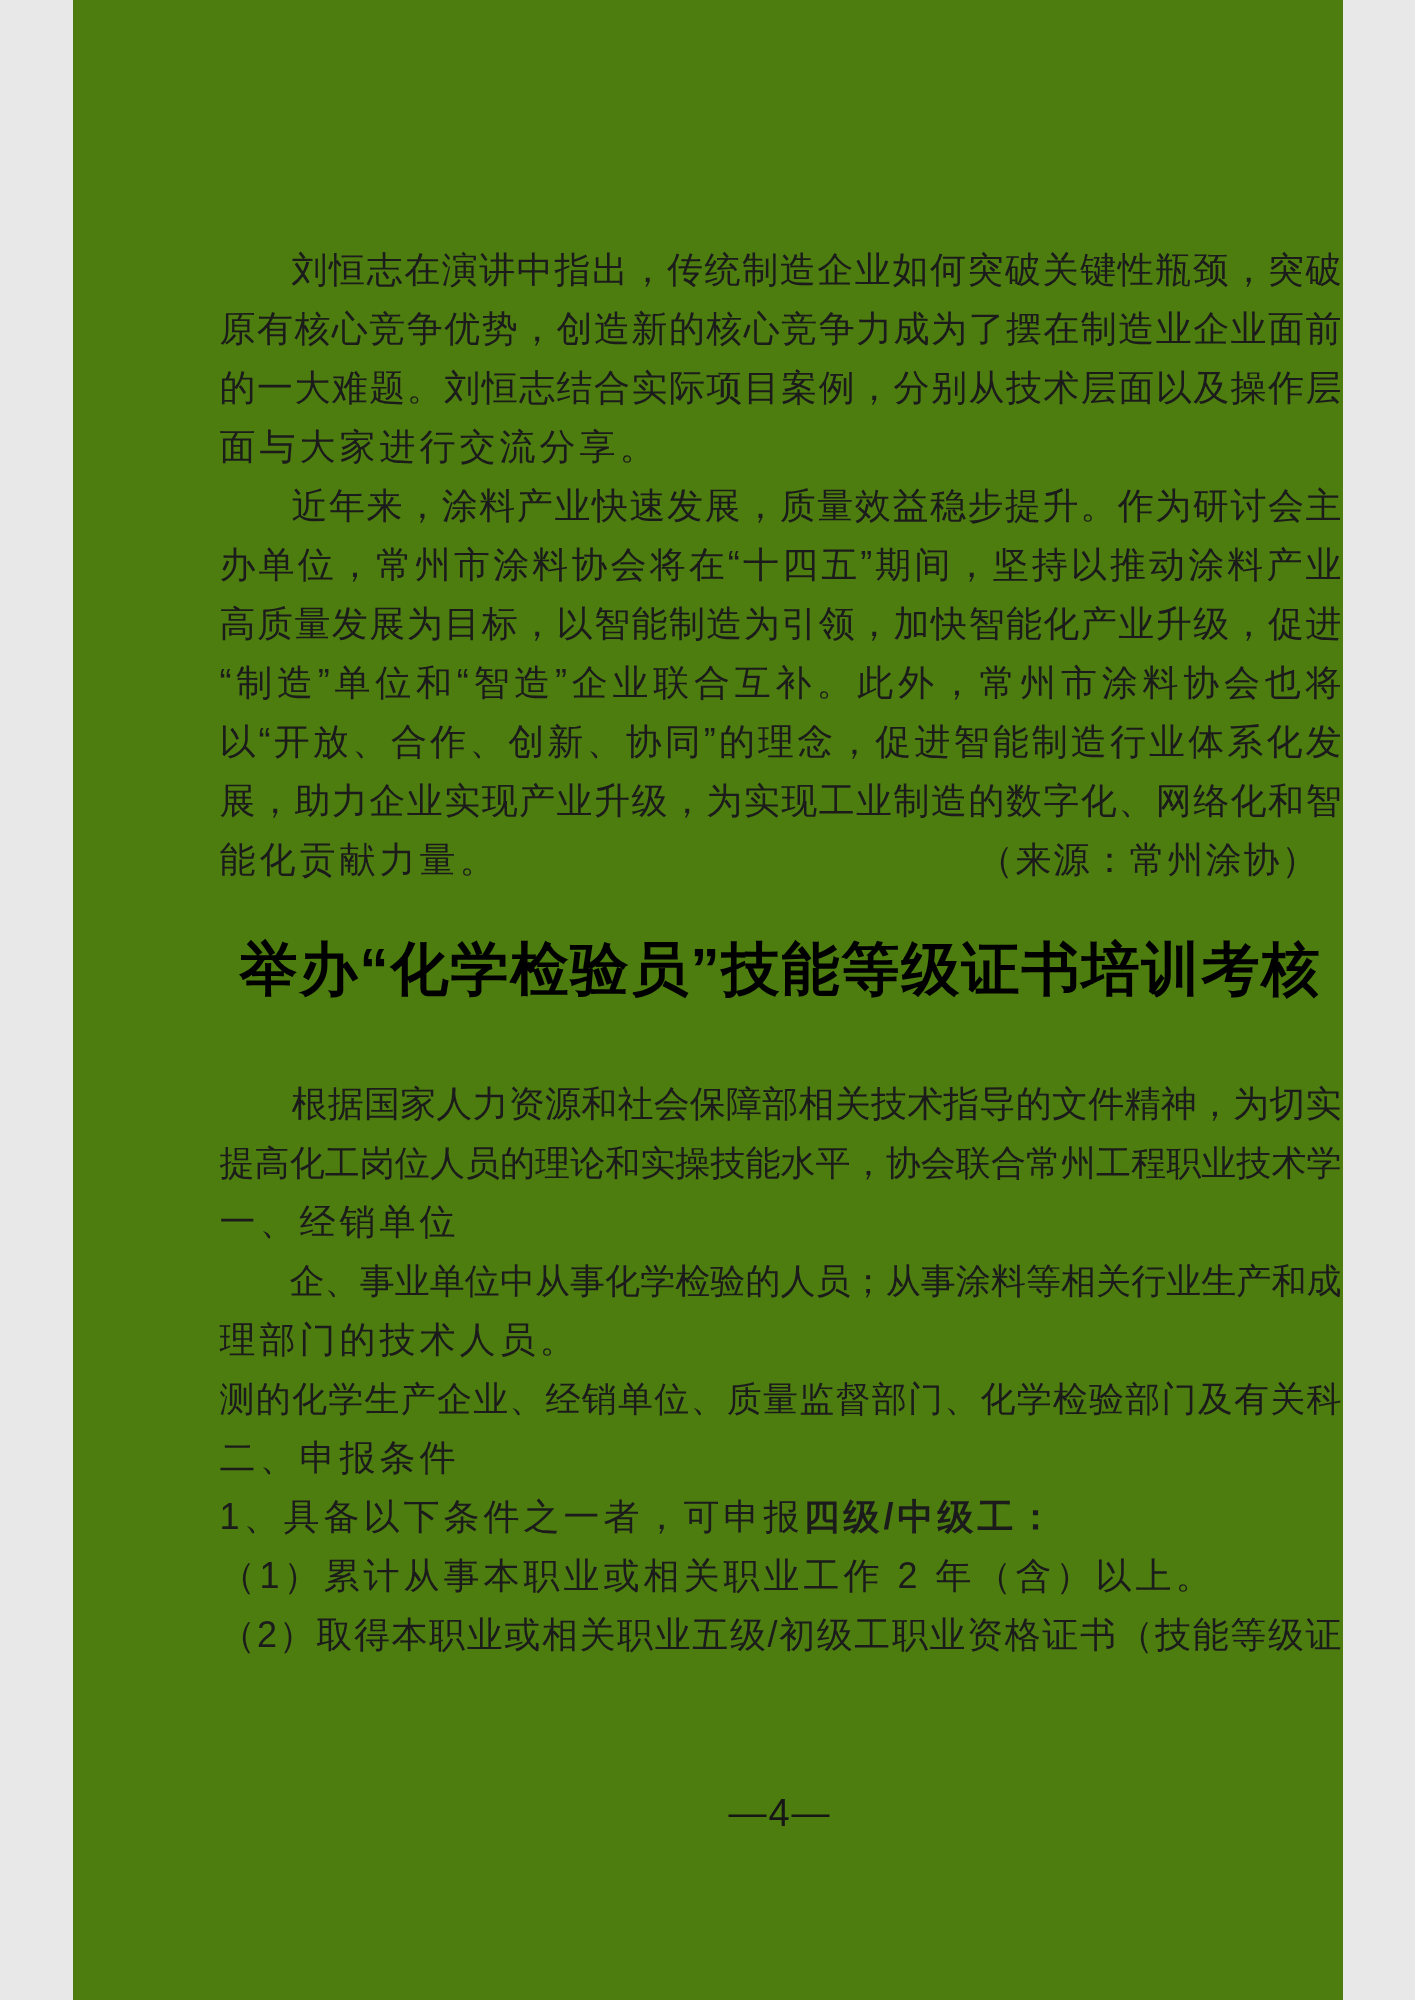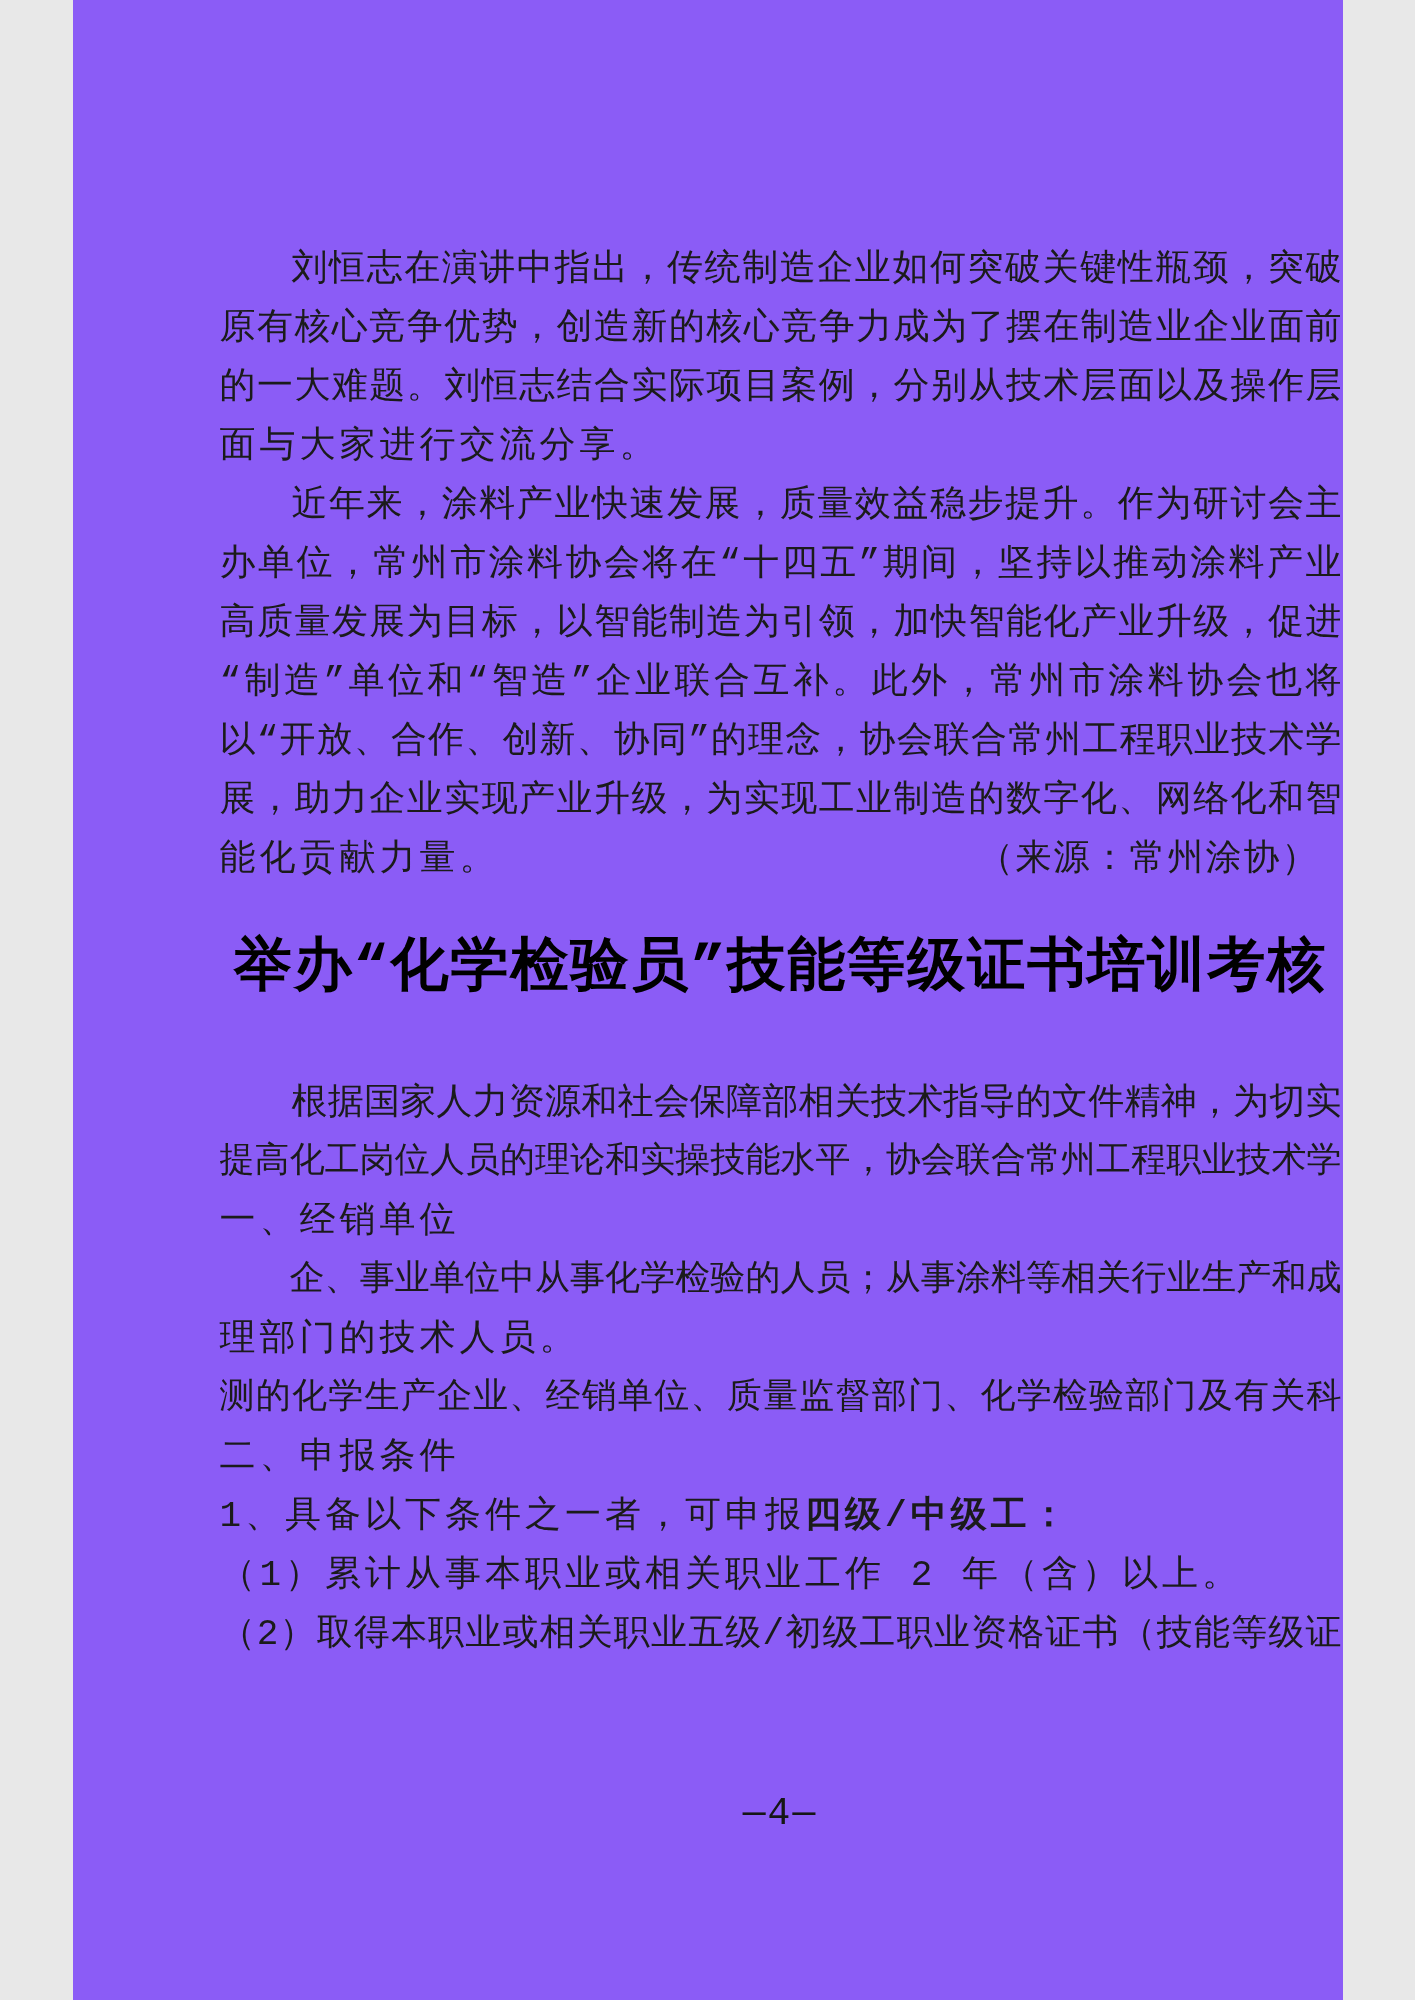--- a/index.html
+++ b/index.html
@@ -1,20 +1,20 @@
 <!DOCTYPE html>
 <html><head>
 <meta charset="utf-8">
 <style>
   html,body{margin:0;padding:0;background:#e8e8e8;}
   .page{
     position:relative;
     width:1270px;height:2000px;
-    background:#8b5cf6;
-    font-family:Liberation Mono, monospace;
+    background:#4d7c0f;
+    font-family:Liberation Sans, sans-serif;
     color:#1b1b1b;
     margin:0 auto;
     overflow:hidden;
   }
   .content{
     position:absolute;
     left:147px;top:240px;
     width:1122px;
   }
   .line{
@@ -71,21 +71,21 @@
   <div class="content">
 
     <div class="line fill indent">刘恒志在演讲中指出，传统制造企业如何突破关键性瓶颈，突破</div>
     <div class="line fill">原有核心竞争优势，创造新的核心竞争力成为了摆在制造业企业面前</div>
     <div class="line fill">的一大难题。刘恒志结合实际项目案例，分别从技术层面以及操作层</div>
     <div class="line">面与大家进行交流分享。</div>
     <div class="line fill indent">近年来，涂料产业快速发展，质量效益稳步提升。作为研讨会主</div>
     <div class="line fill">办单位，常州市涂料协会将在“十四五”期间，坚持以推动涂料产业</div>
     <div class="line fill">高质量发展为目标，以智能制造为引领，加快智能化产业升级，促进</div>
     <div class="line fill">“制造”单位和“智造”企业联合互补。此外，常州市涂料协会也将</div>
-    <div class="line fill">以“开放、合作、创新、协同”的理念，协会联合常州工程职业技术学</div>
+    <div class="line fill">以“开放、合作、创新、协同”的理念，促进智能制造行业体系化发</div>
     <div class="line fill">展，助力企业实现产业升级，为实现工业制造的数字化、网络化和智</div>
     <div class="line row">
       <span>能化贡献力量。</span>
       <span class="source">（来源：常州涂协）</span>
     </div>
 
     <div class="heading">举办“化学检验员”技能等级证书培训考核</div>
 
     <div class="line fill indent">根据国家人力资源和社会保障部相关技术指导的文件精神，为切实</div>
     <div class="line fill condensed">提高化工岗位人员的理论和实操技能水平，协会联合常州工程职业技术学</div>

